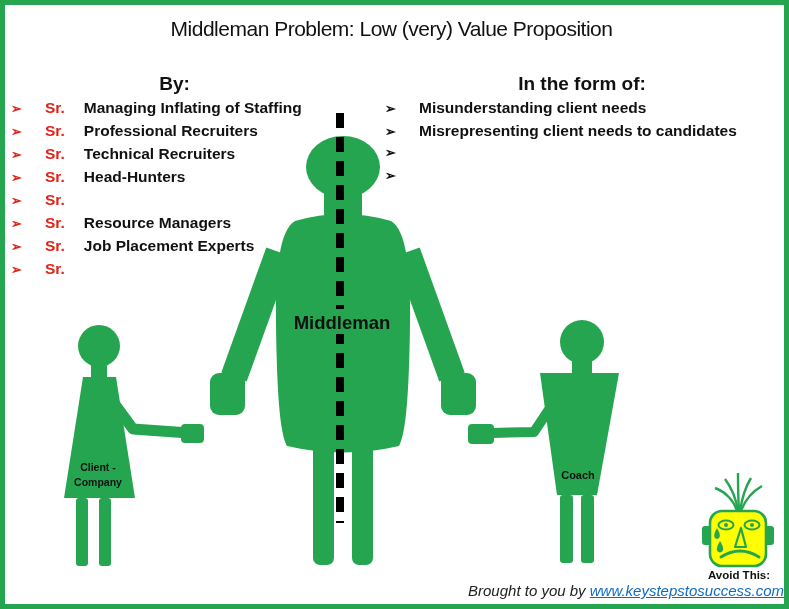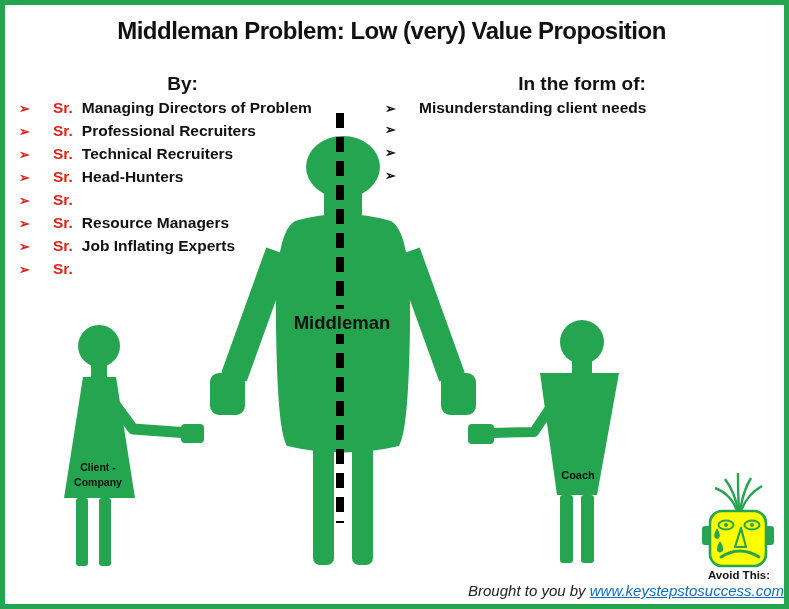--- a/index.html
+++ b/index.html
@@ -6,31 +6,31 @@
     --green:#26A551; --red:#E02318; --yellow:#FFFF00; --link:#0F6CC4; --ink:#111111;
   }
   html,body{margin:0;padding:0;background:#fff;}
   .frame{
     position:relative;width:789px;height:609px;box-sizing:border-box;
     background:#fff;border:5px solid var(--green);overflow:hidden;
     font-family:"Liberation Sans",sans-serif;color:var(--ink);
   }
   .title{
     position:absolute;top:12px;left:0;right:6px;text-align:center;
-    font-size:24px;font-weight:bold;letter-spacing:-0.5px;
+    font-size:21px;font-weight:normal;letter-spacing:-0.5px;
   }
   .list{position:absolute;}
-  .left-list{left:10px;top:66px;width:335px;}
+  .left-list{left:2px;top:66px;width:335px;}
   .right-list{left:372px;top:66px;width:410px;}
   .list-header{font-size:19px;font-weight:bold;text-align:center;height:28px;line-height:26px;}
   .li{display:flex;align-items:baseline;height:23px;font-size:15.5px;font-weight:bold;white-space:nowrap;}
   .bullet{flex:0 0 34px;font-size:13px;}
   .left-list .bullet{padding-left:4px;color:var(--red);}
   .right-list .bullet{padding-left:8px;color:var(--ink);}
-  .sr{color:var(--red);margin-right:9px;}
+  .sr{color:var(--red);margin-right:19px;}
   svg.scene{position:absolute;left:0;top:0;}
   svg text{font-family:"Liberation Sans",sans-serif;font-weight:bold;fill:var(--ink);}
   .fill-green{fill:var(--green);}
   .stroke-green{stroke:var(--green);fill:none;}
   .arm{stroke:var(--green);fill:none;}
   .face{fill:var(--yellow);stroke:var(--green);stroke-width:2.6;}
   .eye{fill:var(--yellow);stroke:var(--green);stroke-width:2;}
   .footer{
     position:absolute;right:0;bottom:5px;font-size:15px;font-style:italic;color:#222;
   }
@@ -41,21 +41,21 @@
 
 <div class="frame">
 
   <div class="title">Middleman Problem: Low (very) Value Proposition</div>
 
   <div class="list left-list">
     <div class="list-header">By:</div>
     <div class="li">
         <span class="bullet">➢</span>
         <span class="sr">Sr.</span>
-        <span>Managing Directors of Problem</span>
+        <span>Managing Inflating of Staffing</span>
       </div>
     <div class="li">
         <span class="bullet">➢</span>
         <span class="sr">Sr.</span>
         <span>Professional Recruiters</span>
       </div>
     <div class="li">
         <span class="bullet">➢</span>
         <span class="sr">Sr.</span>
         <span>Technical Recruiters</span>
@@ -70,36 +70,37 @@
         <span class="sr">Sr.</span>
       </div>
     <div class="li">
         <span class="bullet">➢</span>
         <span class="sr">Sr.</span>
         <span>Resource Managers</span>
       </div>
     <div class="li">
         <span class="bullet">➢</span>
         <span class="sr">Sr.</span>
-        <span>Job Inflating Experts</span>
+        <span>Job Placement Experts</span>
       </div>
     <div class="li">
         <span class="bullet">➢</span>
         <span class="sr">Sr.</span>
       </div>
   </div>
 
   <div class="list right-list">
     <div class="list-header">In the form of:</div>
     <div class="li">
         <span class="bullet">➢</span>
         <span>Misunderstanding client needs</span>
       </div>
     <div class="li">
         <span class="bullet">➢</span>
+        <span>Misrepresenting client needs to candidates</span>
       </div>
     <div class="li">
         <span class="bullet">➢</span>
       </div>
     <div class="li">
         <span class="bullet">➢</span>
       </div>
   </div>
 
   <svg class="scene" width="779" height="599" viewBox="0 0 779 599">

